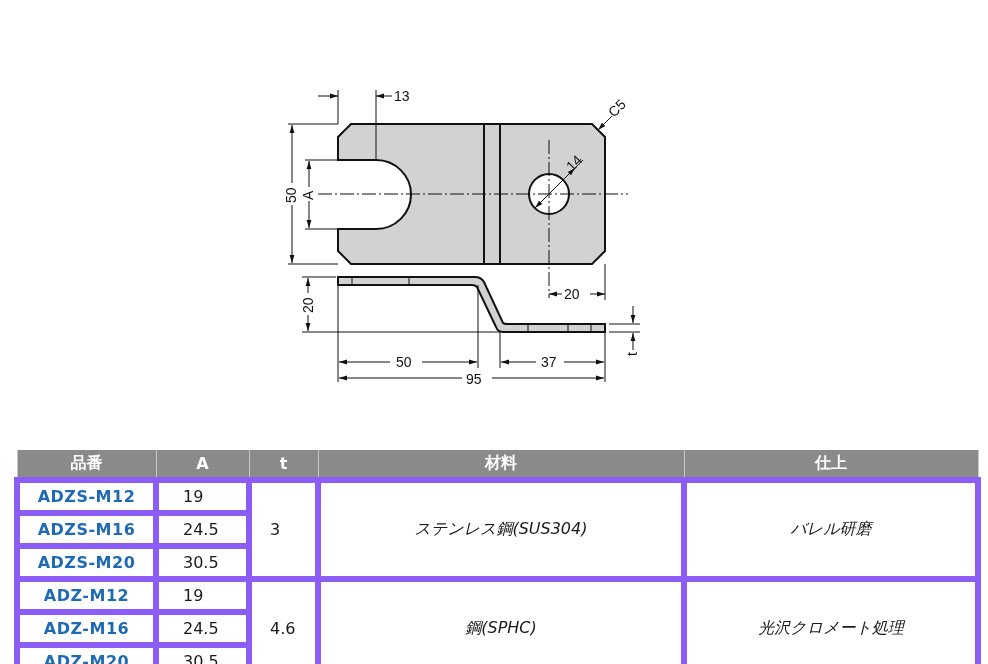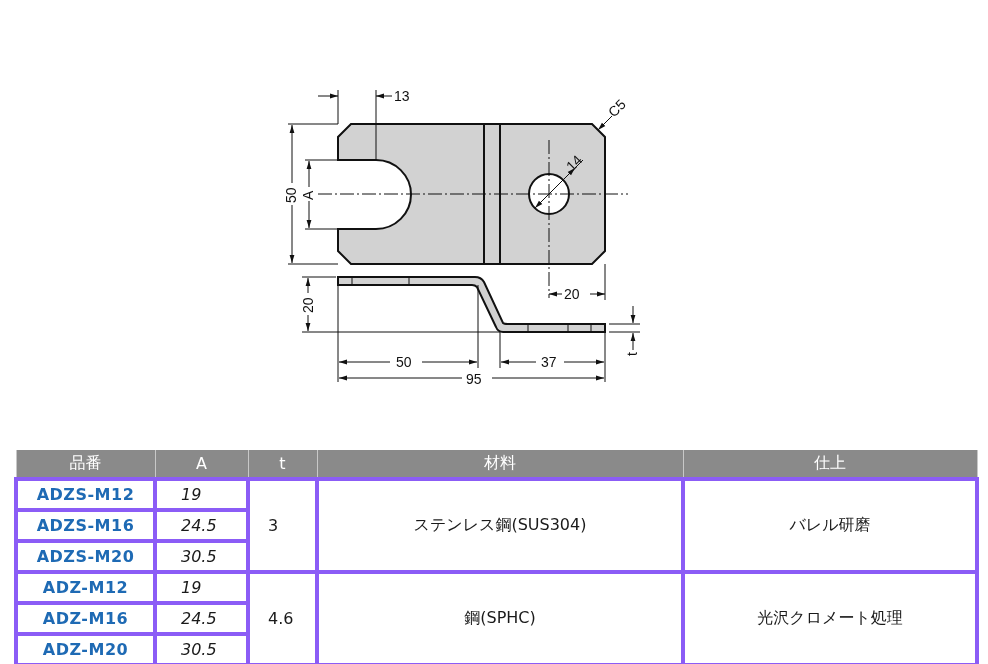--- a/index.html
+++ b/index.html
@@ -8,35 +8,35 @@
     font-family: "DejaVu Sans", "Liberation Sans", sans-serif;
   }
   #drawing { position: absolute; left: 0; top: 0; width: 988px; height: 440px; }
   #drawing svg { position: absolute; left: 0; top: 0; }
   .dim { font-family: "Liberation Sans", "DejaVu Sans", sans-serif; font-size: 14px; fill: #111; }
   table.spec {
     position: absolute; left: 14px; top: 450px; border-collapse: collapse;
     width: 961px; table-layout: fixed;
   }
   table.spec th {
-    background: #8a8a8a; color: #ffffff; font-weight: normal; font-size: 16px;
+    background: #8a8a8a; color: #ffffff; font-weight: bold; font-size: 16px;
     height: 27px; padding: 0; text-align: center; border: 1px solid #c8c8c8;
     border-top: none;
   }
   table.spec td {
     height: 27px; padding: 0; font-size: 16px; color: #1a1a1a;
-    border: 4px solid #8b5cf6; vertical-align: middle;
+    border: 6px solid #8b5cf6; vertical-align: middle;
   }
   table.spec td.code {
     color: #1e6ab4; font-weight: bold; text-align: center; font-size: 16px;
     letter-spacing: 0.5px;
   }
-  table.spec td.num { padding-left: 24px; font-style: italic; }
+  table.spec td.num { padding-left: 24px; }
   table.spec td.tval { padding-left: 18px; }
-  table.spec td.center { text-align: center; }
+  table.spec td.center { text-align: center; font-style: italic; }
   table.spec tr.group-end td { border-bottom: 2px solid #a0a0a0; }
 </style>
 </head>
 <body>
 
 <div id="drawing">
   <svg width="988" height="440" viewBox="0 0 988 440">
     <defs>
       <marker id="arr" viewBox="0 0 10 10" refX="10" refY="5" markerWidth="8" markerHeight="8" orient="auto-start-reverse">
         <path d="M0,2 L10,5 L0,8 z" fill="#111"></path>

